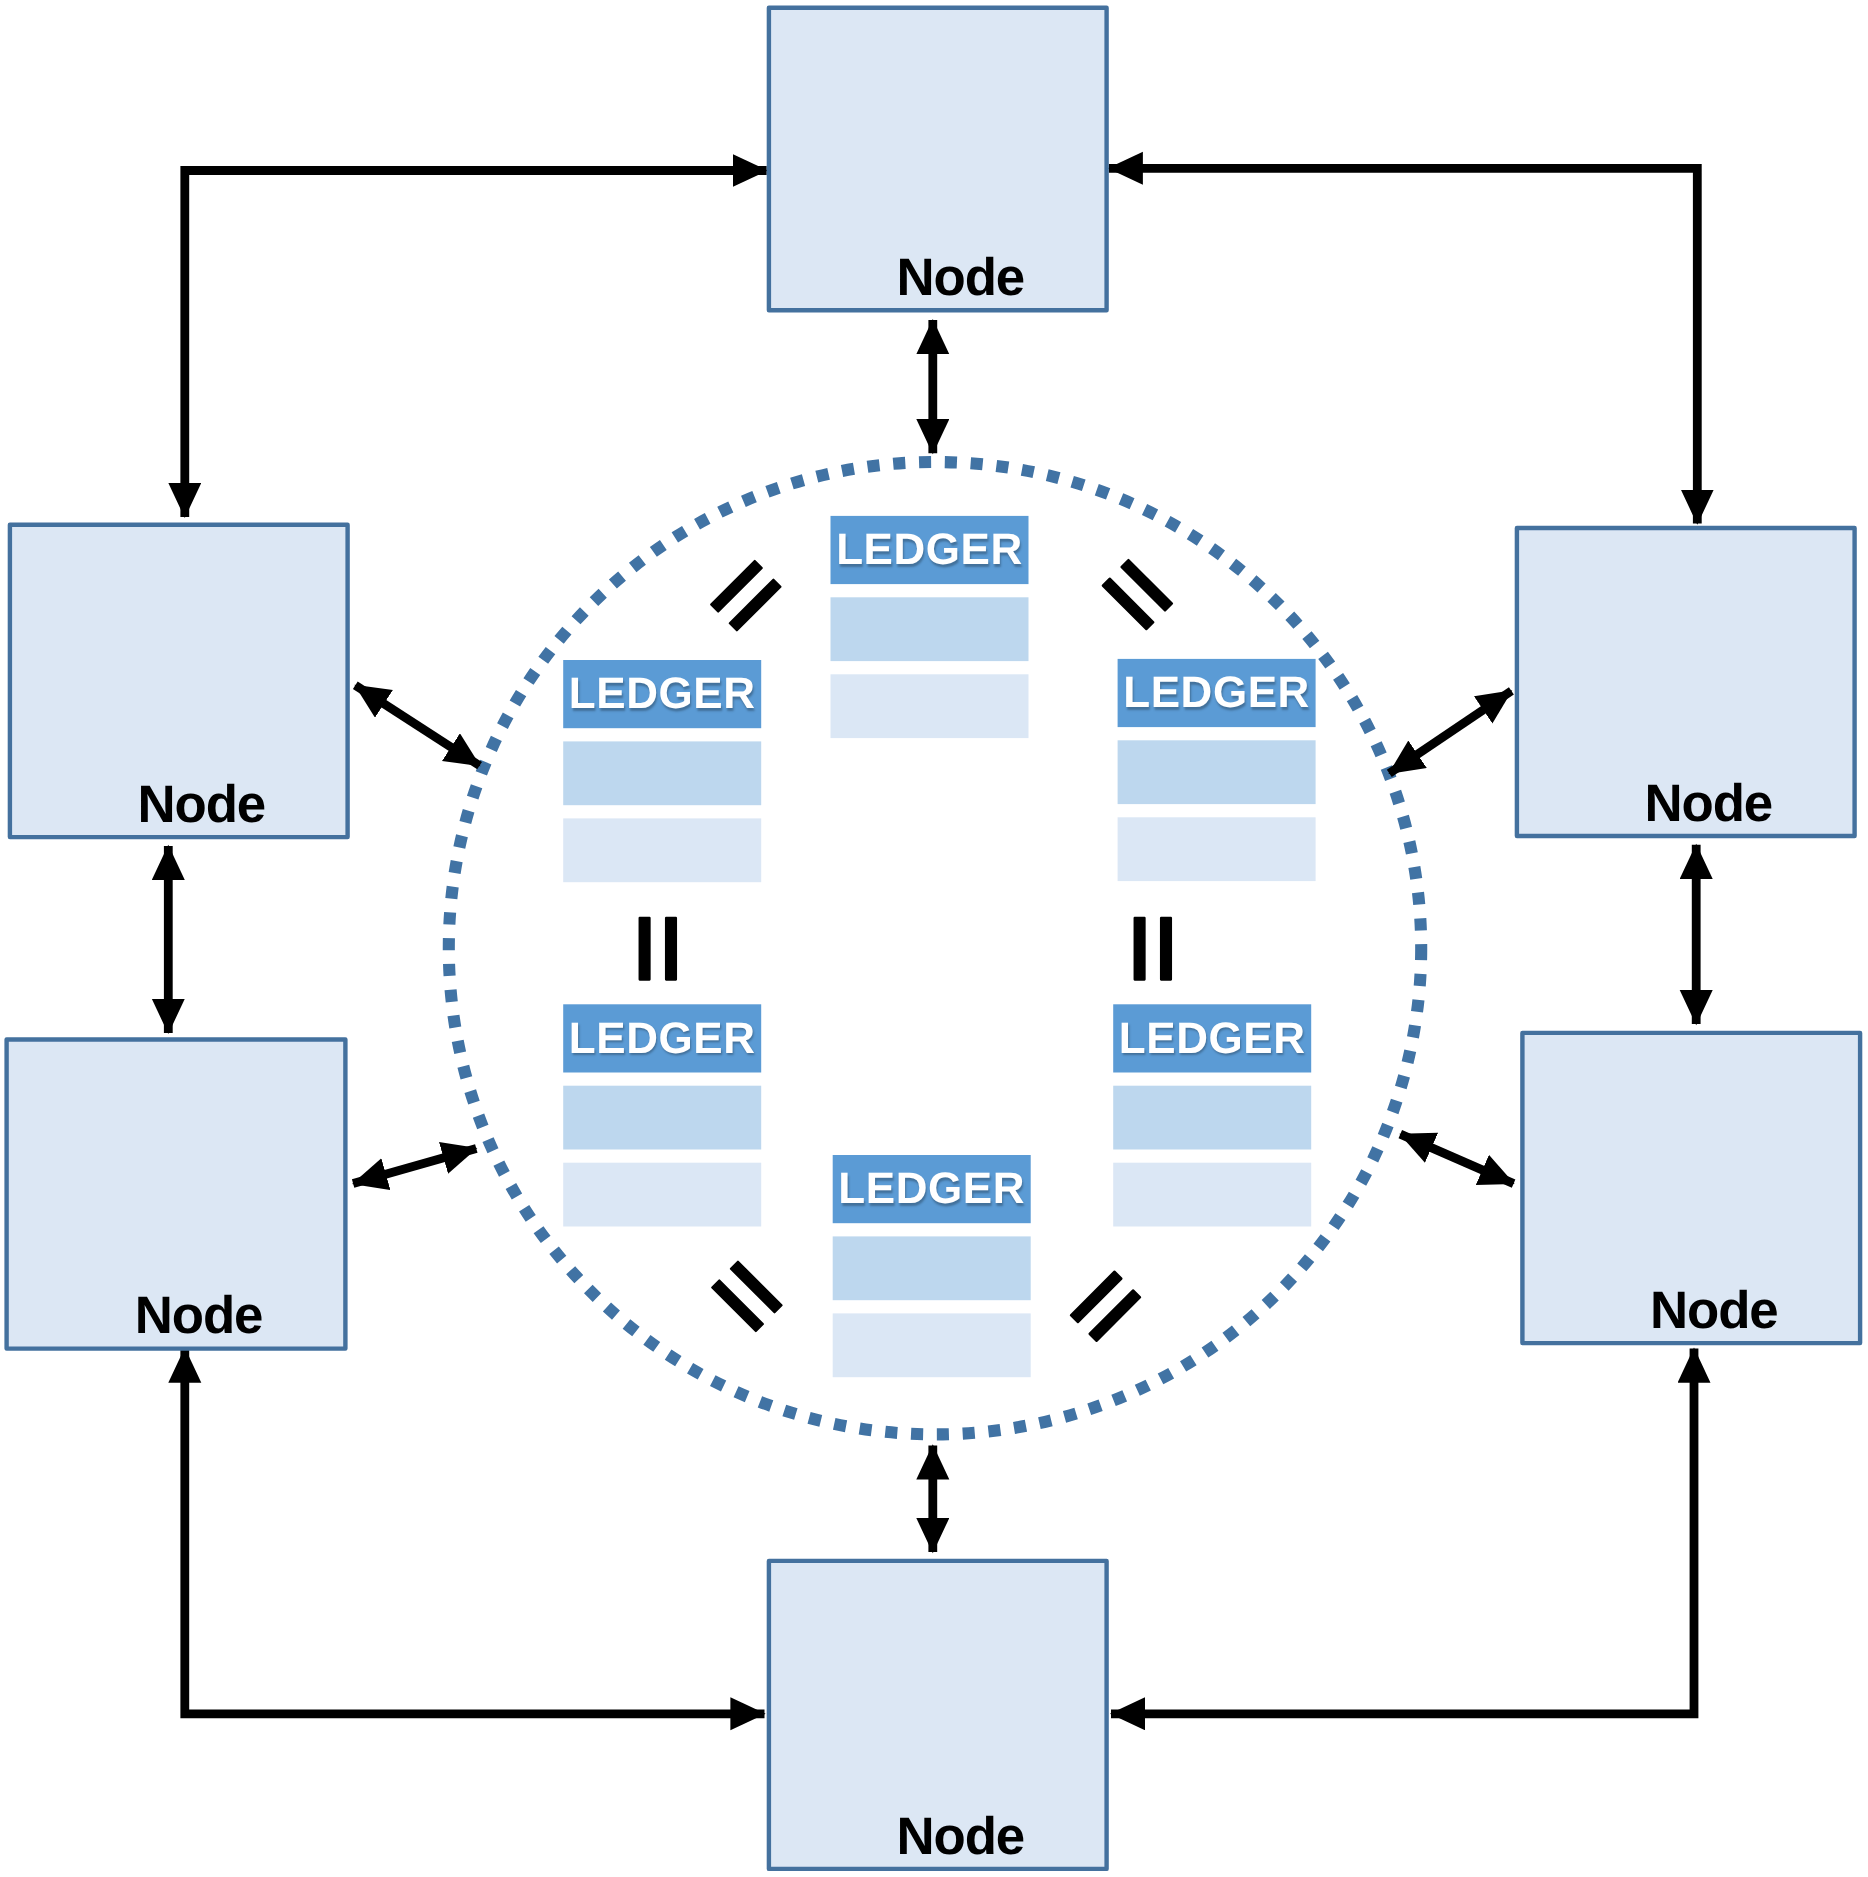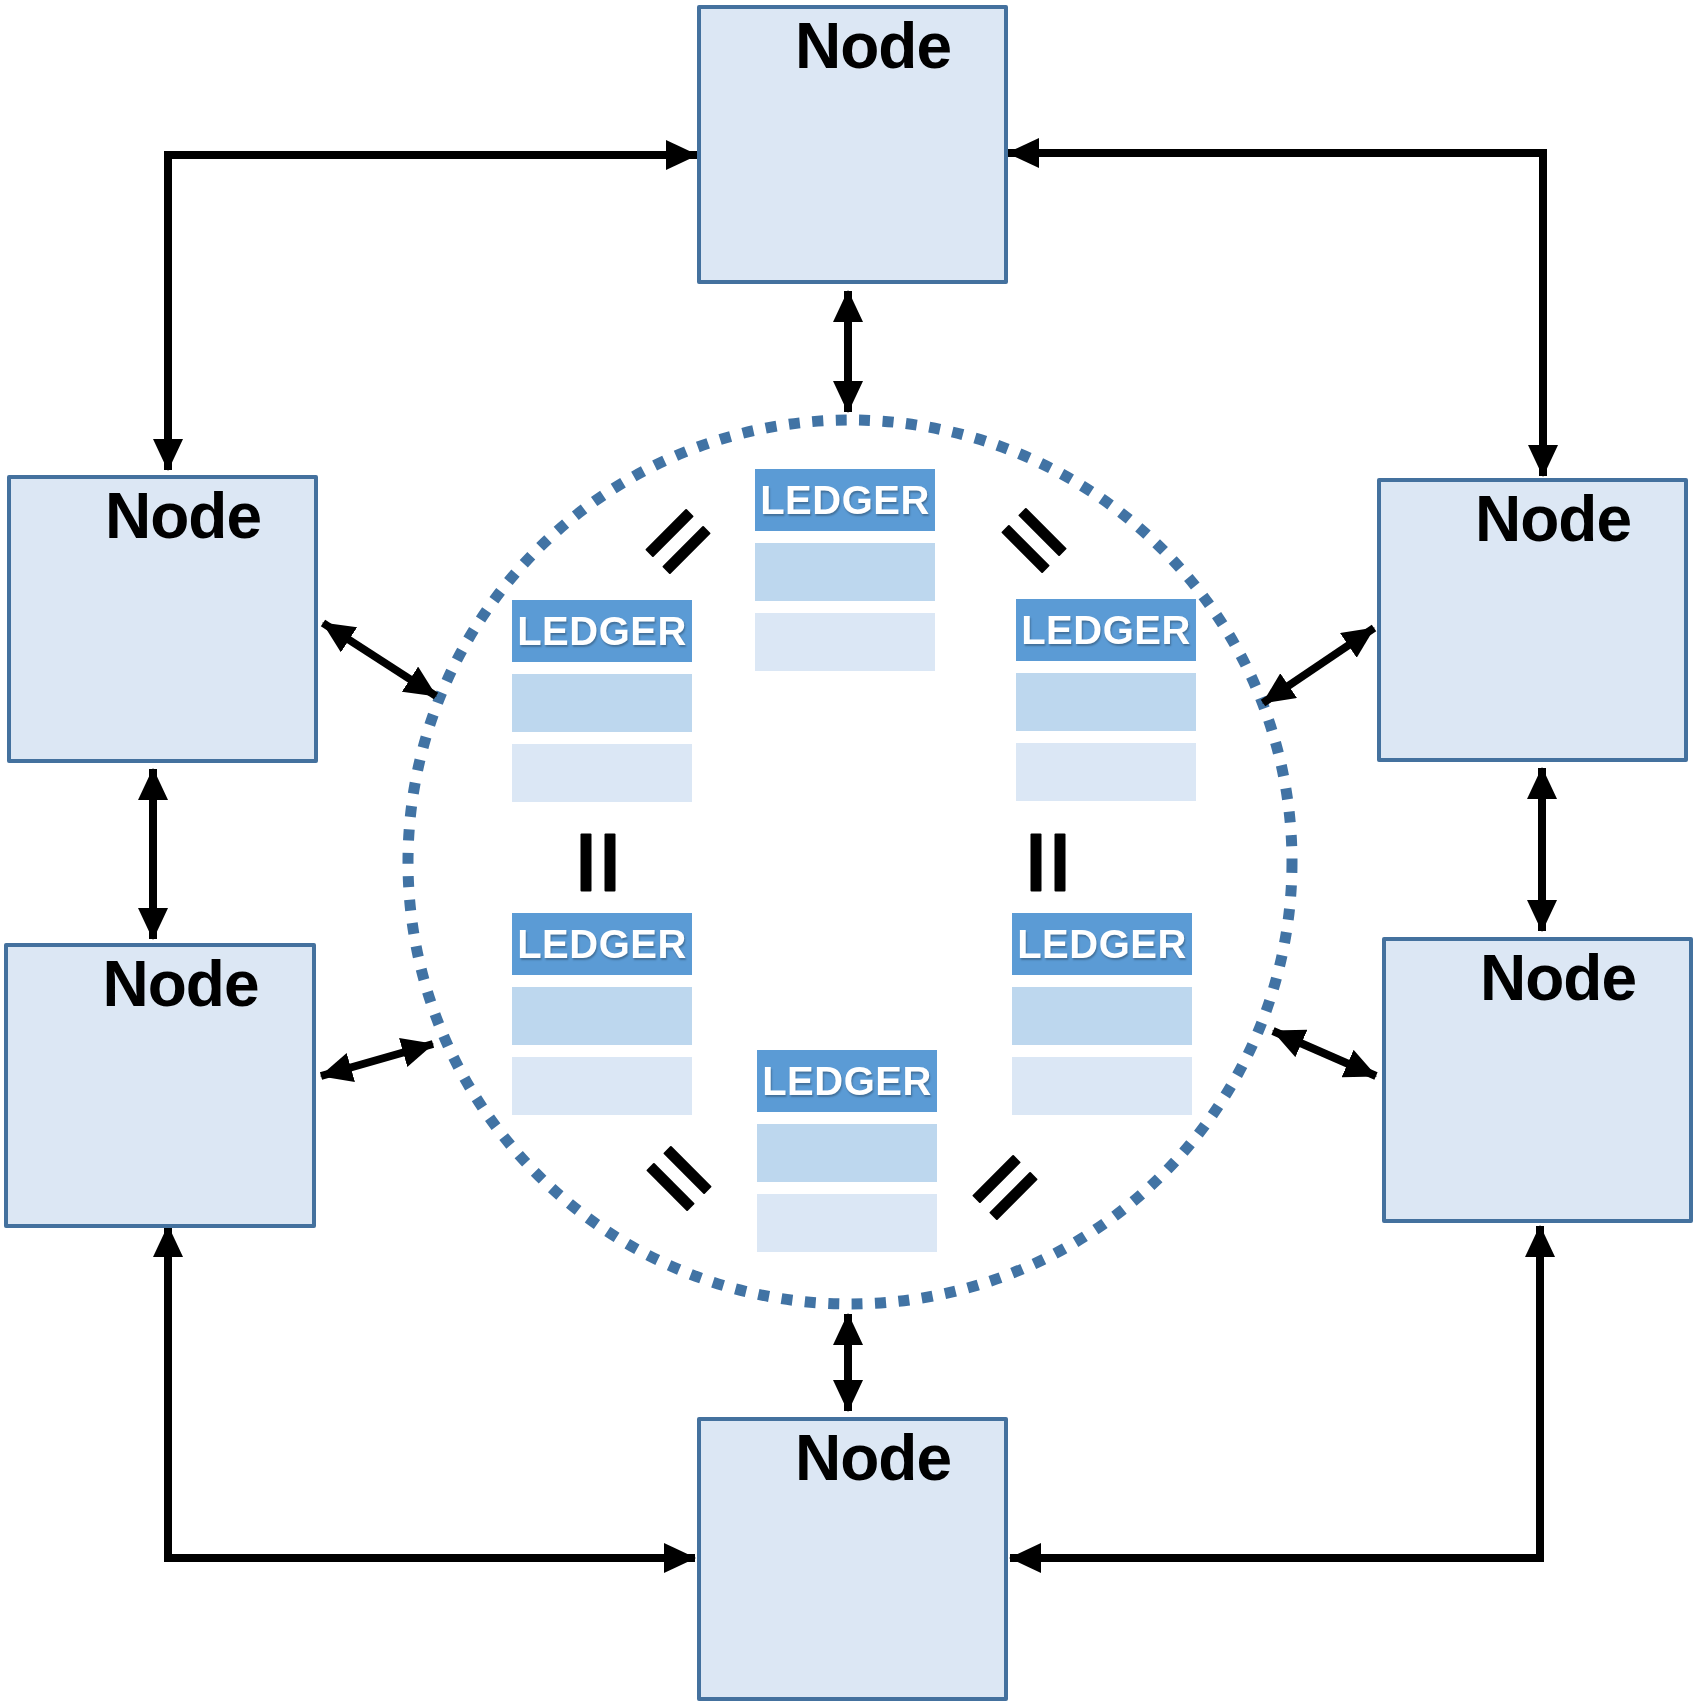--- a/index.html
+++ b/index.html
@@ -10,22 +10,22 @@
   .stage svg{position:absolute;left:0;top:0;}
   .conn{stroke:var(--arrow-color,#000);stroke-width:8;fill:none;}
   .ah{fill:var(--arrow-color,#000);}
   .circle-border{stroke:var(--dot-color,#4173a4);stroke-width:11;fill:none;
     stroke-dasharray:11 12.5;stroke-linecap:butt;}
   .node{
     position:absolute;box-sizing:border-box;
     background:var(--node-fill,#dce7f4);
     border:4px solid var(--node-border,#44719e);
     border-radius:2px;
-    display:flex;align-items:flex-start;justify-content:center;
-    font-size:64px;font-weight:bold;color:var(--label-color,#000);
+    display:flex;align-items:flex-end;justify-content:center;
+    font-size:48px;font-weight:bold;color:var(--label-color,#000);
     letter-spacing:-1px;
     padding-left:41px;
   }
   .n-top{left:697px;top:5px;width:311px;height:279px;}
   .n-ul{left:7px;top:475px;width:311px;height:288px;}
   .n-ur{left:1377px;top:478px;width:311px;height:284px;}
   .n-ll{left:4px;top:943px;width:312px;height:285px;}
   .n-lr{left:1382px;top:937px;width:311px;height:286px;}
   .n-bot{left:697px;top:1417px;width:311px;height:284px;}
   .ledger{position:absolute;width:180px;}

